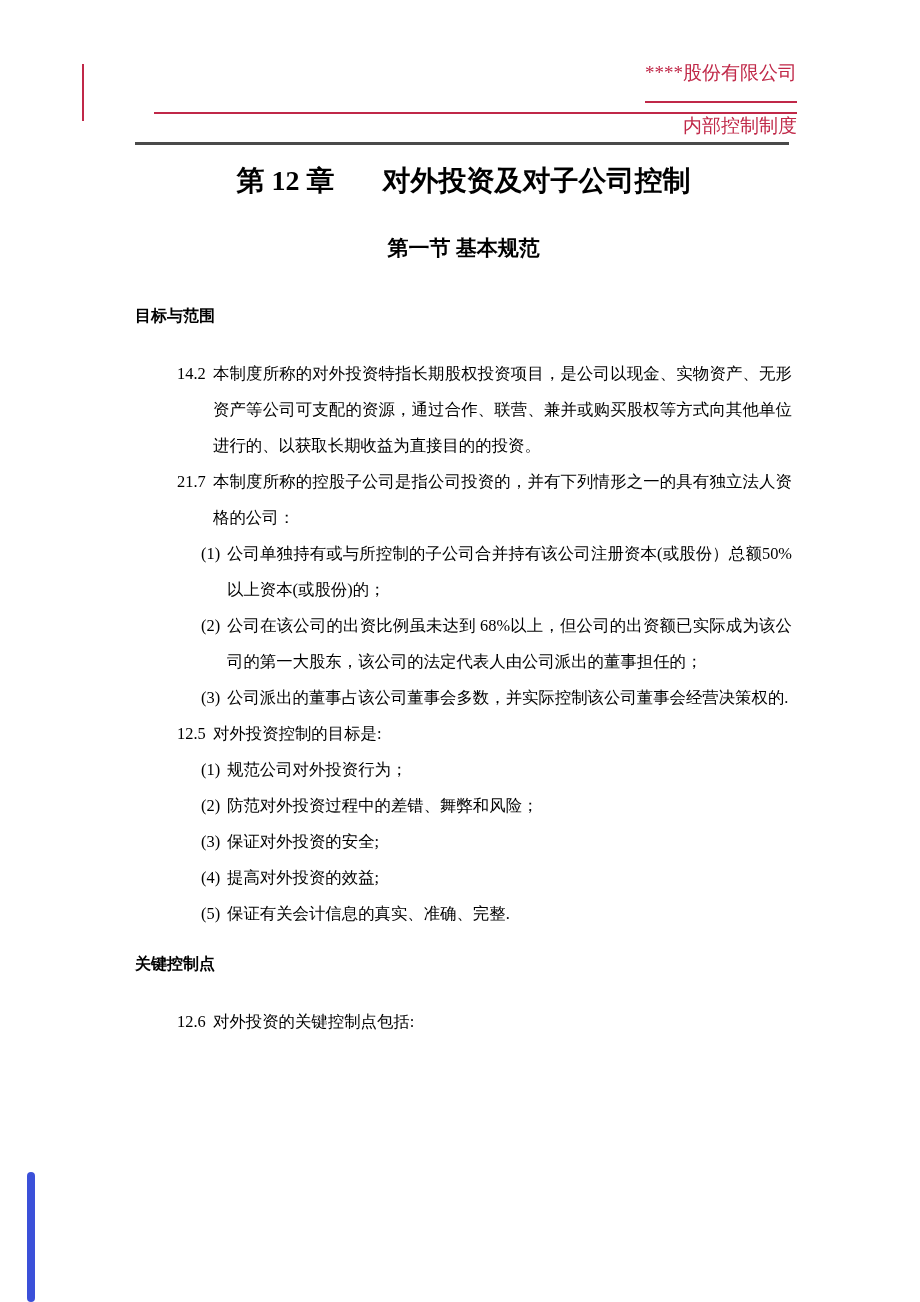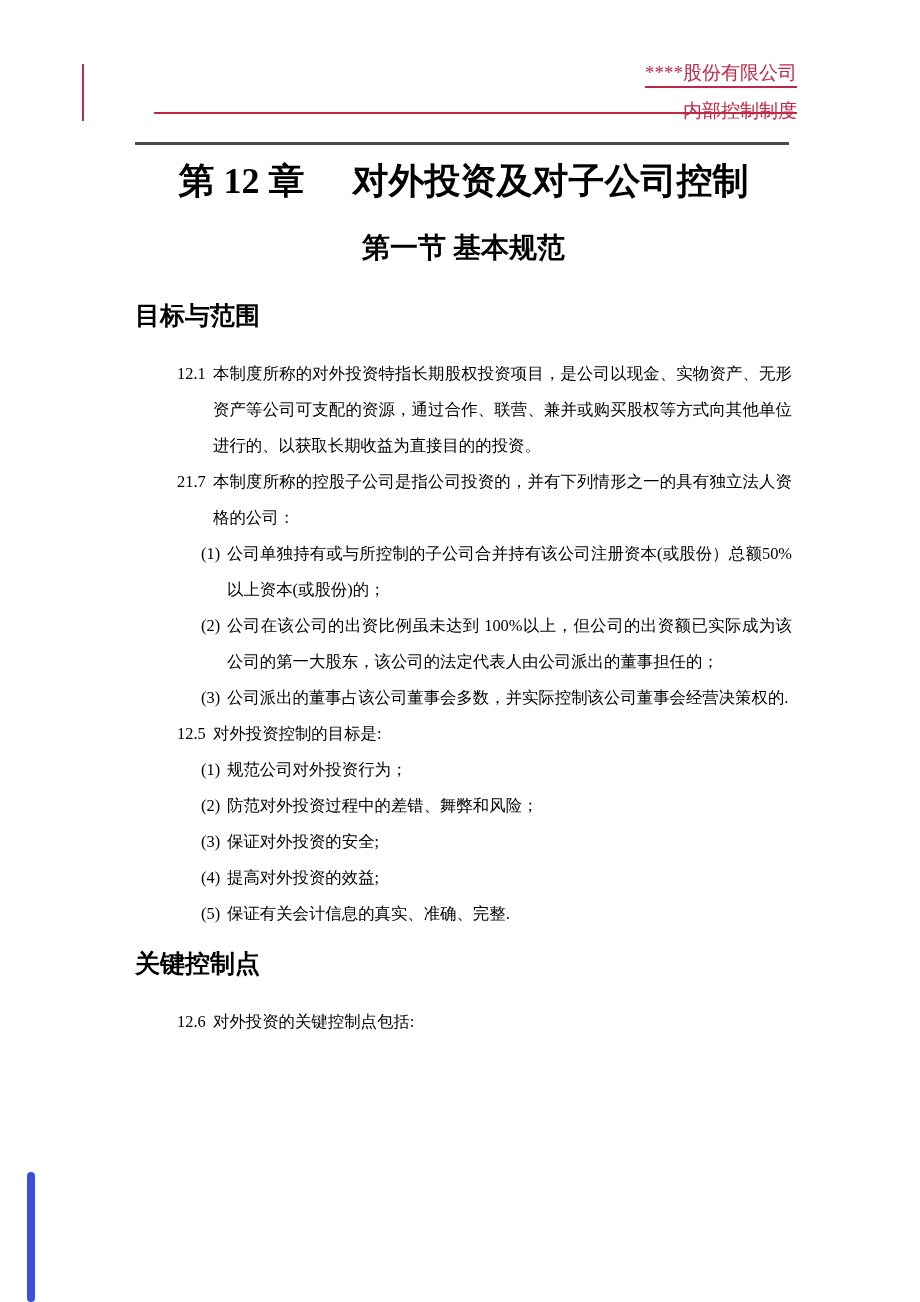--- a/index.html
+++ b/index.html
@@ -3,31 +3,31 @@
 <meta charset="utf-8">
 <style>
   html,body{margin:0;padding:0;background:#ffffff;}
   .page{
     position:relative;width:920px;height:1302px;background:#ffffff;overflow:hidden;
     font-family:"Liberation Serif","DejaVu Serif",serif;color:#000;
   }
   
   .red-vline{position:absolute;left:82px;top:64px;width:2px;height:57px;background:var(--accent);}
   .hdr{position:absolute;top:61px;right:123px;text-align:right;line-height:24px;font-size:19px;color:var(--accent);}
-  .hdr-company{display:inline-block;border-bottom:2px solid var(--accent);padding-bottom:1px;}
+  .hdr-company{display:inline-block;border-bottom:2px solid var(--accent);padding-bottom:16px;}
   .hdr-sub{display:inline-block;margin-top:11px;}
   .hdr-longline{position:absolute;left:154px;top:112px;width:643px;height:2px;background:var(--accent);}
   .hdr-rule{position:absolute;left:135px;top:142px;width:654px;height:3px;background:#4a4a4a;}
   
-  .title{position:absolute;left:135px;top:162px;width:657px;text-align:center;font-weight:bold;font-size:36px;line-height:38px;white-space:nowrap;}
+  .title{position:absolute;left:135px;top:162px;width:657px;text-align:center;font-weight:bold;font-size:28px;line-height:38px;white-space:nowrap;}
   .title .gap{display:inline-block;width:48px;}
-  .subtitle{position:absolute;left:135px;top:233px;width:657px;text-align:center;font-weight:bold;font-size:28px;line-height:30px;}
+  .subtitle{position:absolute;left:135px;top:233px;width:657px;text-align:center;font-weight:bold;font-size:21px;line-height:30px;}
   
   #doc-body{position:absolute;left:135px;top:300px;width:657px;font-size:16.4px;line-height:36px;}
-  .section-heading{font-size:25px;font-weight:bold;line-height:32px;margin:16px 0 24px 0;}
+  .section-heading{font-size:16px;font-weight:bold;line-height:32px;margin:16px 0 24px 0;}
   .section-heading:first-child{margin-top:0;}
   .para{position:relative;text-align:justify;}
   .para .num{position:absolute;top:0;}
   .clause{padding-left:78px;}
   .clause>.num{left:42px;}
   .subclause{padding-left:92px;}
   .subclause>.num{left:66px;}
   
   .blue-bar{position:absolute;left:27px;top:1172px;width:8px;height:130px;border-radius:4px;background:var(--scrollbar);}
 </style>
@@ -46,24 +46,24 @@
   <div class="hdr-rule"></div>
 
   <div class="title">
     <span>第 12 章</span><span class="gap"></span><span>对外投资及对子公司控制</span>
   </div>
 
   <div class="subtitle">第一节 基本规范</div>
 
   <div id="doc-body">
       <div class="section-heading">目标与范围</div>
-      <div class="para clause"><span class="num">12.1</span><span>本制度所称的对外投资特指长期股权投资项目，是公司以现金、实物资产、无形资产等公司可支配的资源，通过合作、联营、兼并或购买股权等方式向其他单位进行的、以获取长期收益为直接目的的投资。</span></div>
+      <div class="para clause"><span class="num">14.2</span><span>本制度所称的对外投资特指长期股权投资项目，是公司以现金、实物资产、无形资产等公司可支配的资源，通过合作、联营、兼并或购买股权等方式向其他单位进行的、以获取长期收益为直接目的的投资。</span></div>
       <div class="para clause"><span class="num">21.7</span><span>本制度所称的控股子公司是指公司投资的，并有下列情形之一的具有独立法人资格的公司：</span></div>
       <div class="para subclause"><span class="num">(1)</span><span>公司单独持有或与所控制的子公司合并持有该公司注册资本(或股份）总额50%以上资本(或股份)的；</span></div>
-      <div class="para subclause"><span class="num">(2)</span><span>公司在该公司的出资比例虽未达到 100%以上，但公司的出资额已实际成为该公司的第一大股东，该公司的法定代表人由公司派出的董事担任的；</span></div>
+      <div class="para subclause"><span class="num">(2)</span><span>公司在该公司的出资比例虽未达到 68%以上，但公司的出资额已实际成为该公司的第一大股东，该公司的法定代表人由公司派出的董事担任的；</span></div>
       <div class="para subclause"><span class="num">(3)</span><span>公司派出的董事占该公司董事会多数，并实际控制该公司董事会经营决策权的.</span></div>
       <div class="para clause"><span class="num">12.5</span><span>对外投资控制的目标是:</span></div>
       <div class="para subclause"><span class="num">(1)</span><span>规范公司对外投资行为；</span></div>
       <div class="para subclause"><span class="num">(2)</span><span>防范对外投资过程中的差错、舞弊和风险；</span></div>
       <div class="para subclause"><span class="num">(3)</span><span>保证对外投资的安全;</span></div>
       <div class="para subclause"><span class="num">(4)</span><span>提高对外投资的效益;</span></div>
       <div class="para subclause"><span class="num">(5)</span><span>保证有关会计信息的真实、准确、完整.</span></div>
       <div class="section-heading">关键控制点</div>
       <div class="para clause"><span class="num">12.6</span><span>对外投资的关键控制点包括:</span></div>
     </div>

